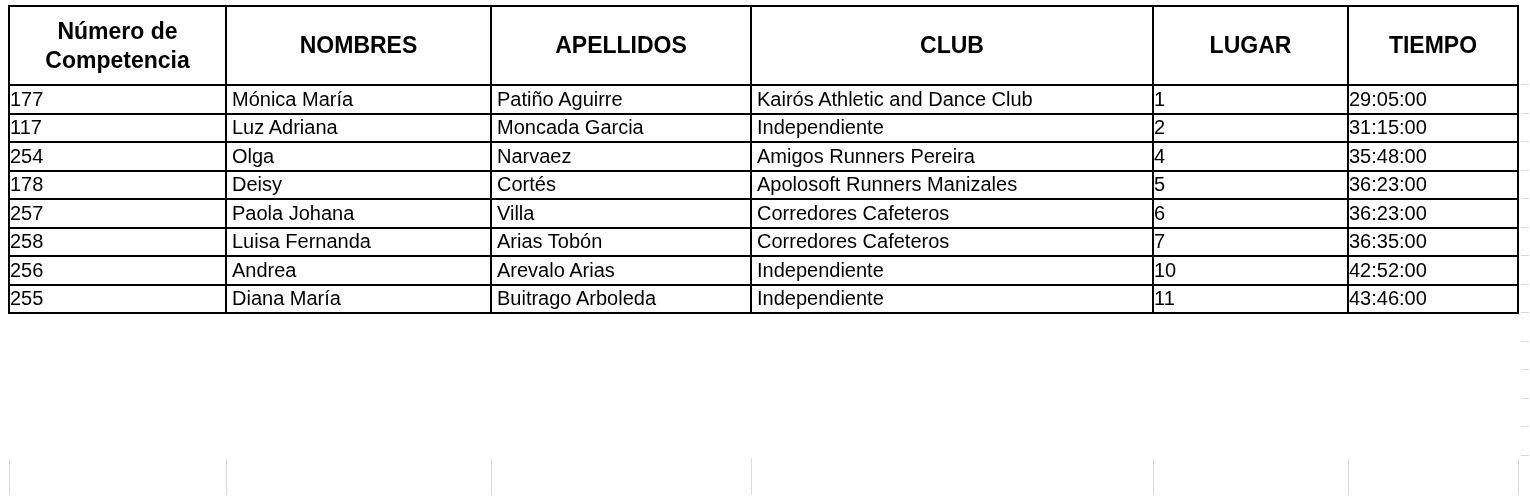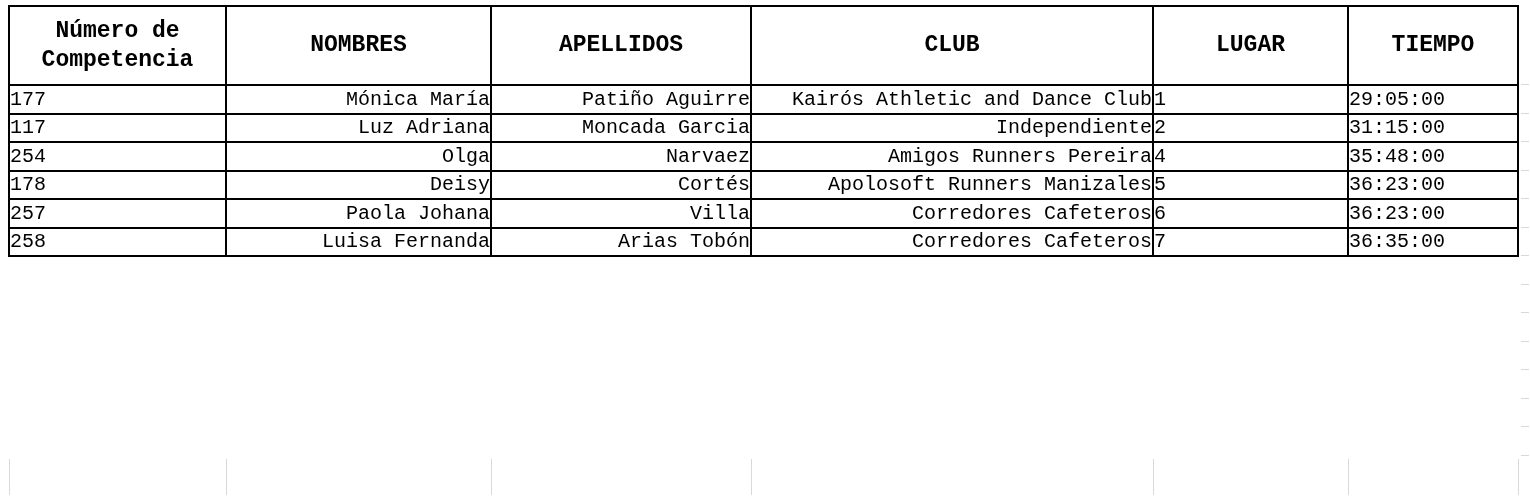--- a/index.html
+++ b/index.html
@@ -1,21 +1,21 @@
 <!DOCTYPE html>
 <html><head>
 <meta charset="utf-8">
 <style>
   html,body{margin:0;padding:0;background:#ffffff;width:1530px;height:496px;overflow:hidden;}
-  .sheet{position:relative;width:1530px;height:496px;background:#ffffff;font-family:Liberation Mono, monospace;color:#000;}
+  .sheet{position:relative;width:1530px;height:496px;background:#ffffff;font-family:Liberation Sans, sans-serif;color:#000;}
   table#results-table{position:absolute;left:8px;top:5px;border-collapse:collapse;table-layout:fixed;}
   th,td{border:2px solid #000000;overflow:hidden;box-sizing:border-box;}
   th{font-size:23px;font-weight:bold;text-align:center;vertical-align:middle;height:79px;line-height:1.22;padding:0 8px;white-space:normal;}
   td{font-size:20px;font-weight:normal;vertical-align:middle;height:28.5px;white-space:nowrap;padding:0;}
-  td.left{text-align:right;padding-left:5px;}
+  td.left{text-align:left;padding-left:5px;}
   td.center{text-align:left;}
   .stub{position:absolute;background:#d9d9d9;}
 </style>
 </head>
 <body>
 
 <div class="sheet">
   <table id="results-table">
     <colgroup>
       <col style="width:217px">
@@ -77,20 +77,36 @@
           <td class="center">36:23:00</td>
         </tr>
         <tr>
           <td class="center">258</td>
           <td class="left">Luisa Fernanda</td>
           <td class="left">Arias Tobón</td>
           <td class="left">Corredores Cafeteros</td>
           <td class="center">7</td>
           <td class="center">36:35:00</td>
         </tr>
+        <tr>
+          <td class="center">256</td>
+          <td class="left">Andrea</td>
+          <td class="left">Arevalo Arias</td>
+          <td class="left">Independiente</td>
+          <td class="center">10</td>
+          <td class="center">42:52:00</td>
+        </tr>
+        <tr>
+          <td class="center">255</td>
+          <td class="left">Diana María</td>
+          <td class="left">Buitrago Arboleda</td>
+          <td class="left">Independiente</td>
+          <td class="center">11</td>
+          <td class="center">43:46:00</td>
+        </tr>
       </tbody>
   </table>
   <div id="stubs">
       <div class="stub" style="left: 1521px; top: 84px; width: 8px; height: 1px; background: rgb(217, 217, 217);"></div>
       <div class="stub" style="left: 1521px; top: 112.5px; width: 8px; height: 1px; background: rgb(217, 217, 217);"></div>
       <div class="stub" style="left: 1521px; top: 141px; width: 8px; height: 1px; background: rgb(217, 217, 217);"></div>
       <div class="stub" style="left: 1521px; top: 169.5px; width: 8px; height: 1px; background: rgb(217, 217, 217);"></div>
       <div class="stub" style="left: 1521px; top: 198px; width: 8px; height: 1px; background: rgb(217, 217, 217);"></div>
       <div class="stub" style="left: 1521px; top: 226.5px; width: 8px; height: 1px; background: rgb(217, 217, 217);"></div>
       <div class="stub" style="left: 1521px; top: 255px; width: 8px; height: 1px; background: rgb(217, 217, 217);"></div>

